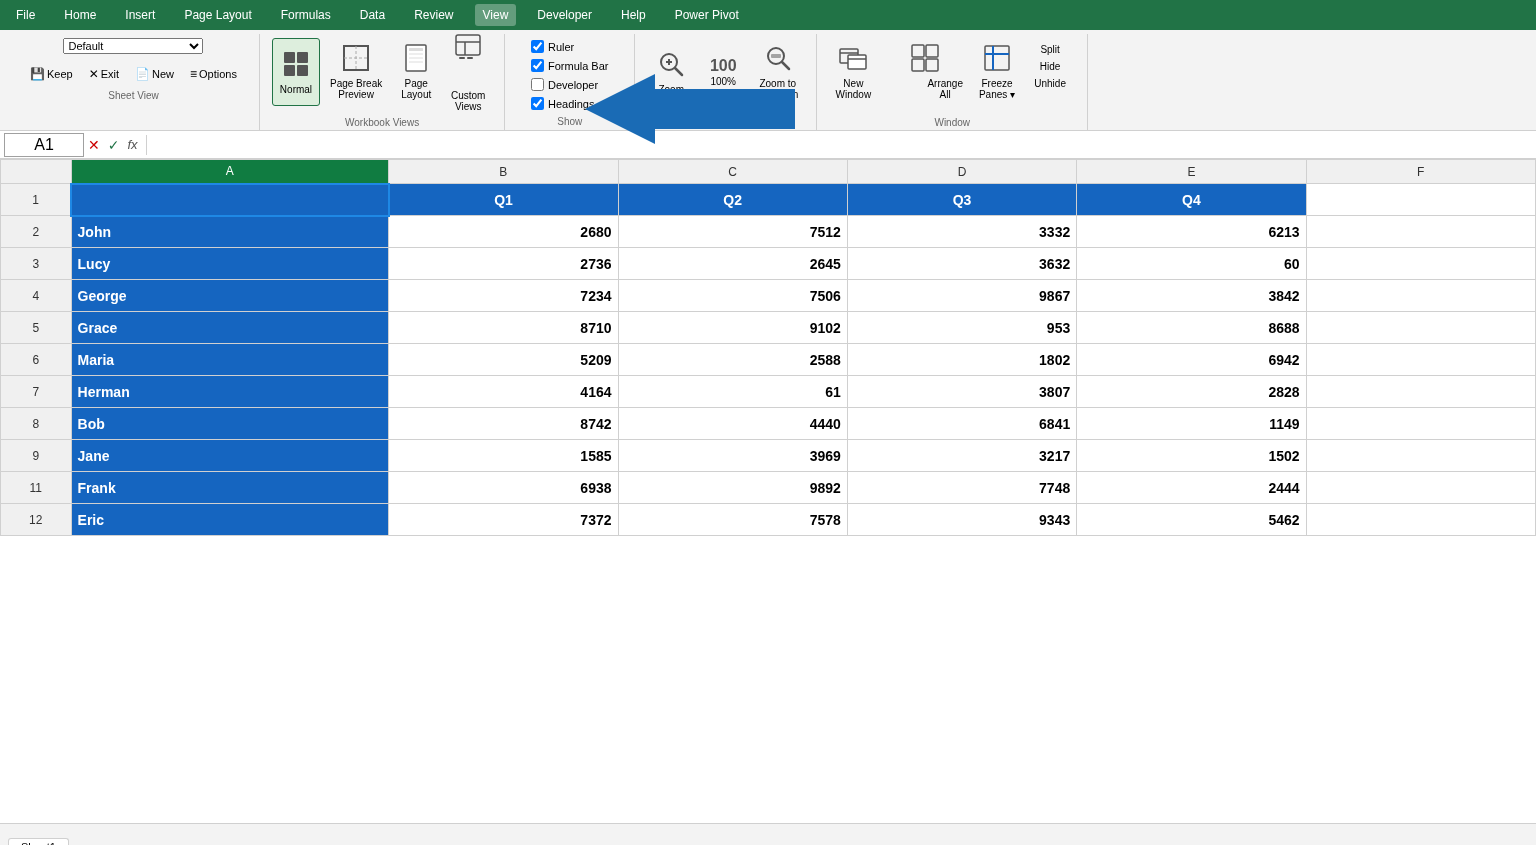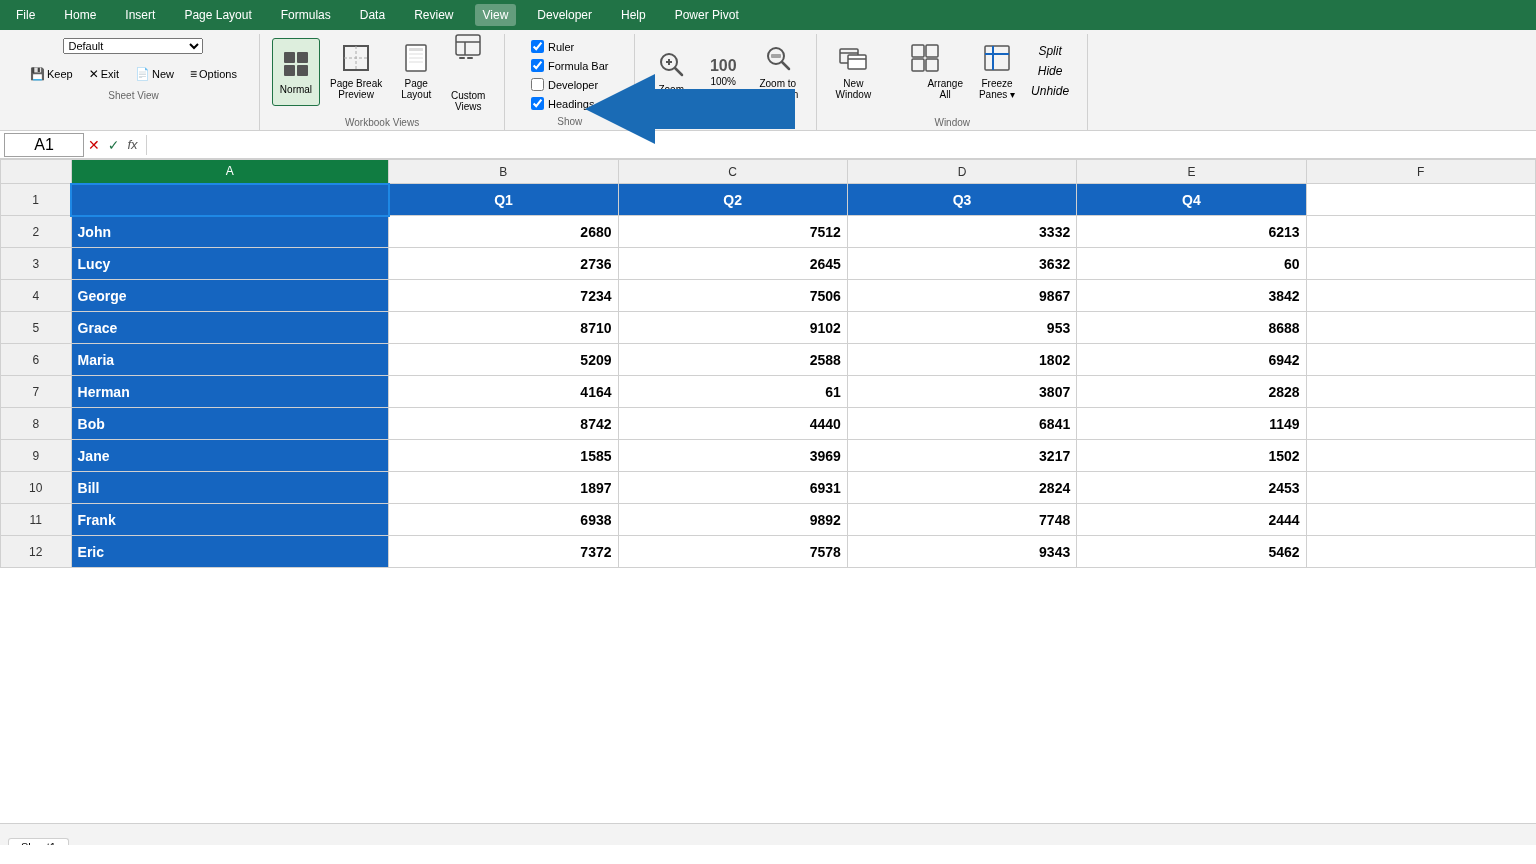--- a/index.html
+++ b/index.html
@@ -82,25 +82,24 @@
       line-height: 1;
     }
 
     .ribbon-btn-small {
       display: flex;
       flex-direction: column;
       align-items: center;
       padding: 2px 4px;
       cursor: pointer;
       border-radius: 3px;
-      font-size: 12px;
+      font-size: 10px;
       text-align: center;
       gap: 2px;
       min-width: 50px;
-      font-style: italic;
     }
 
     
     .checkbox-row {
       display: flex;
       align-items: center;
       gap: 4px;
       padding: 2px 0;
       font-size: 11px;
     }
@@ -618,29 +617,20 @@
       <tr>
         <th class="row-header">9</th>
         <td class="data-cell name-cell">Jane</td>
         <td class="data-cell num-cell">1585</td>
         <td class="data-cell num-cell">3969</td>
         <td class="data-cell num-cell">3217</td>
         <td class="data-cell num-cell">1502</td>
         <td class="data-cell"></td>
       </tr>
       <tr>
-        <th class="row-header">10</th>
-        <td class="data-cell name-cell">Bill</td>
-        <td class="data-cell num-cell">1897</td>
-        <td class="data-cell num-cell">6931</td>
-        <td class="data-cell num-cell">2824</td>
-        <td class="data-cell num-cell">2453</td>
-        <td class="data-cell"></td>
-      </tr>
-      <tr>
         <th class="row-header">11</th>
         <td class="data-cell name-cell">Frank</td>
         <td class="data-cell num-cell">6938</td>
         <td class="data-cell num-cell">9892</td>
         <td class="data-cell num-cell">7748</td>
         <td class="data-cell num-cell">2444</td>
         <td class="data-cell"></td>
       </tr>
       <tr>
         <th class="row-header">12</th>

